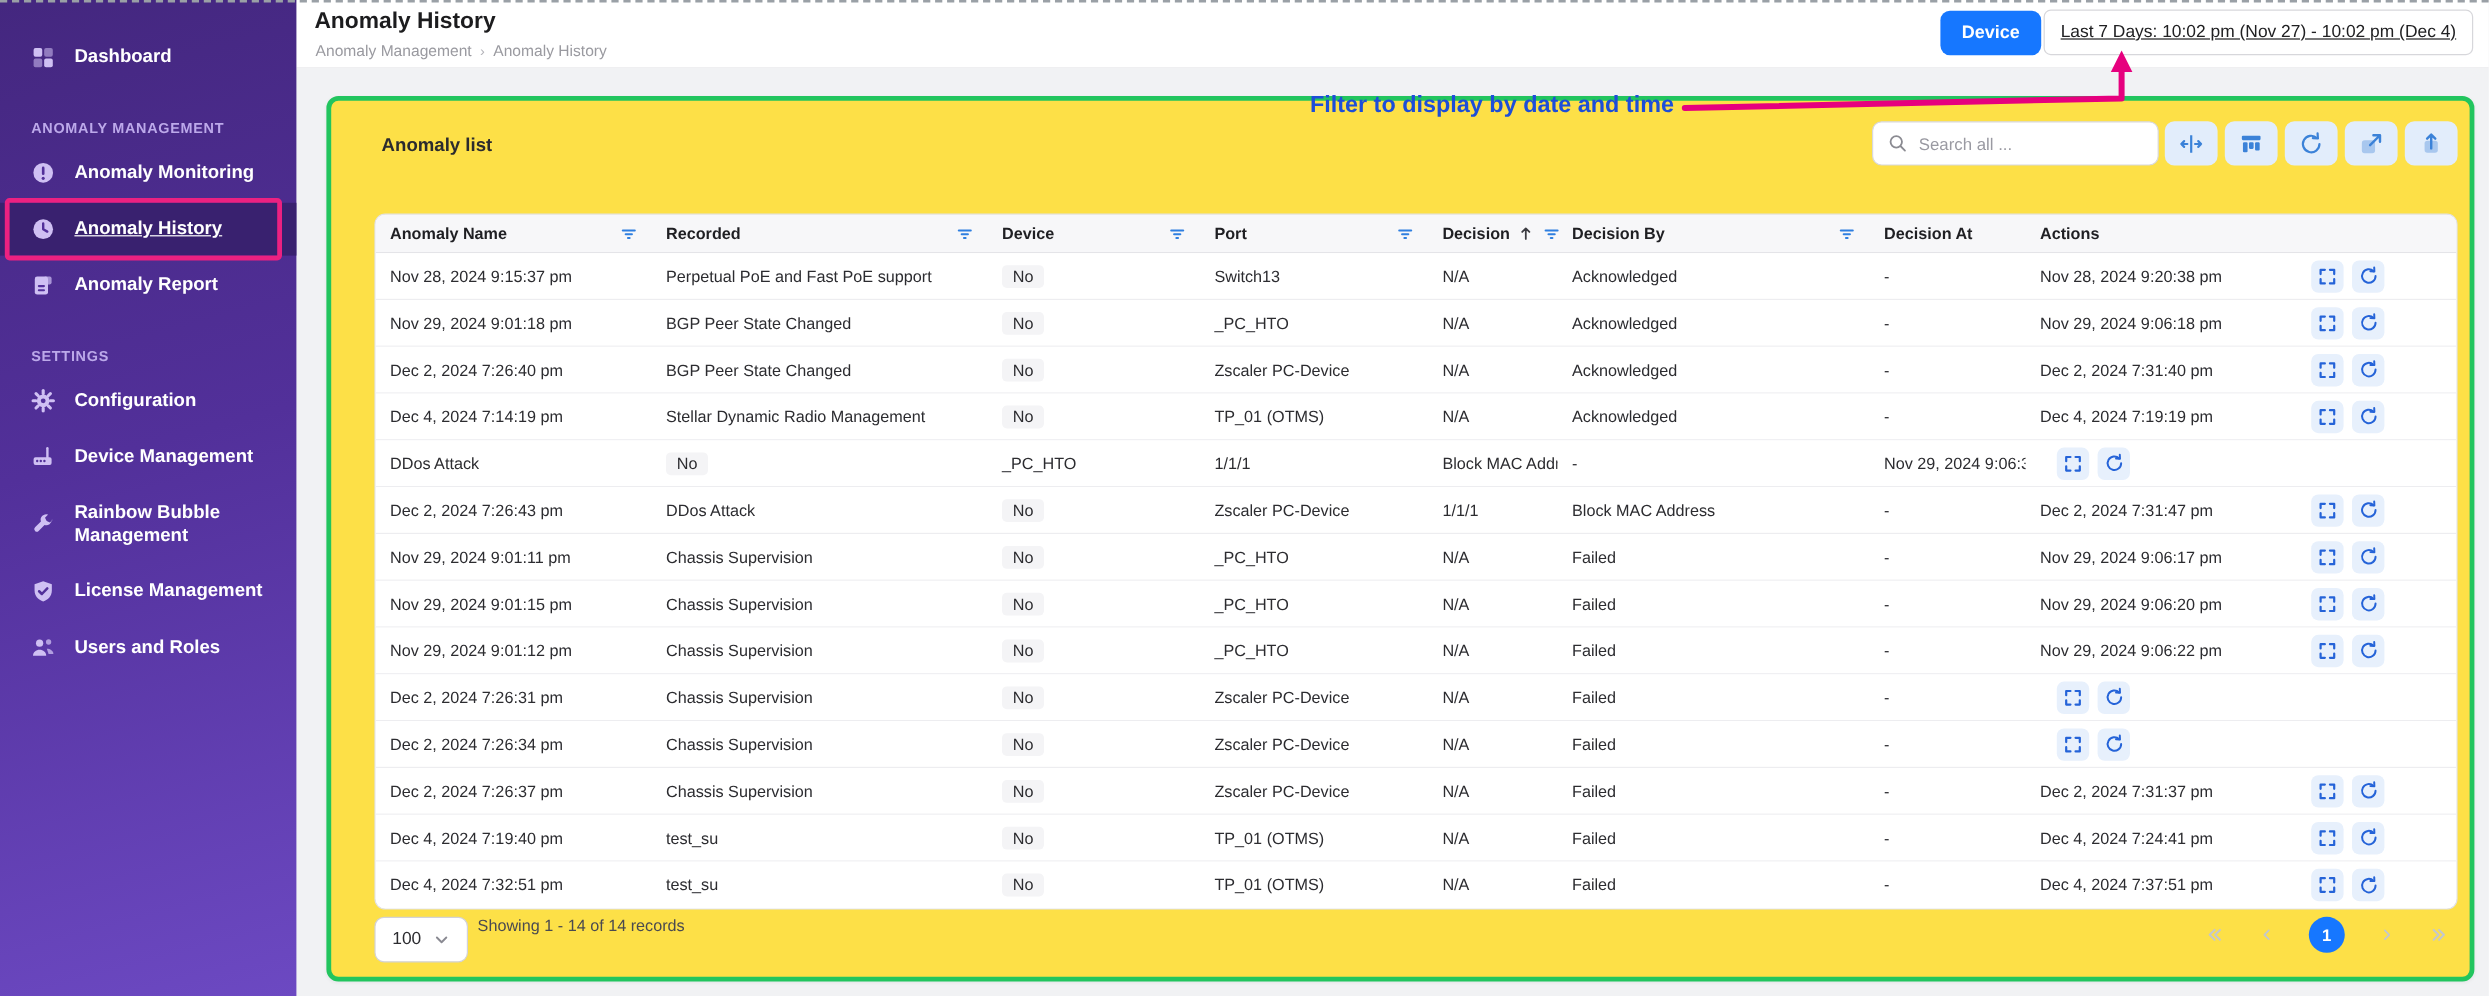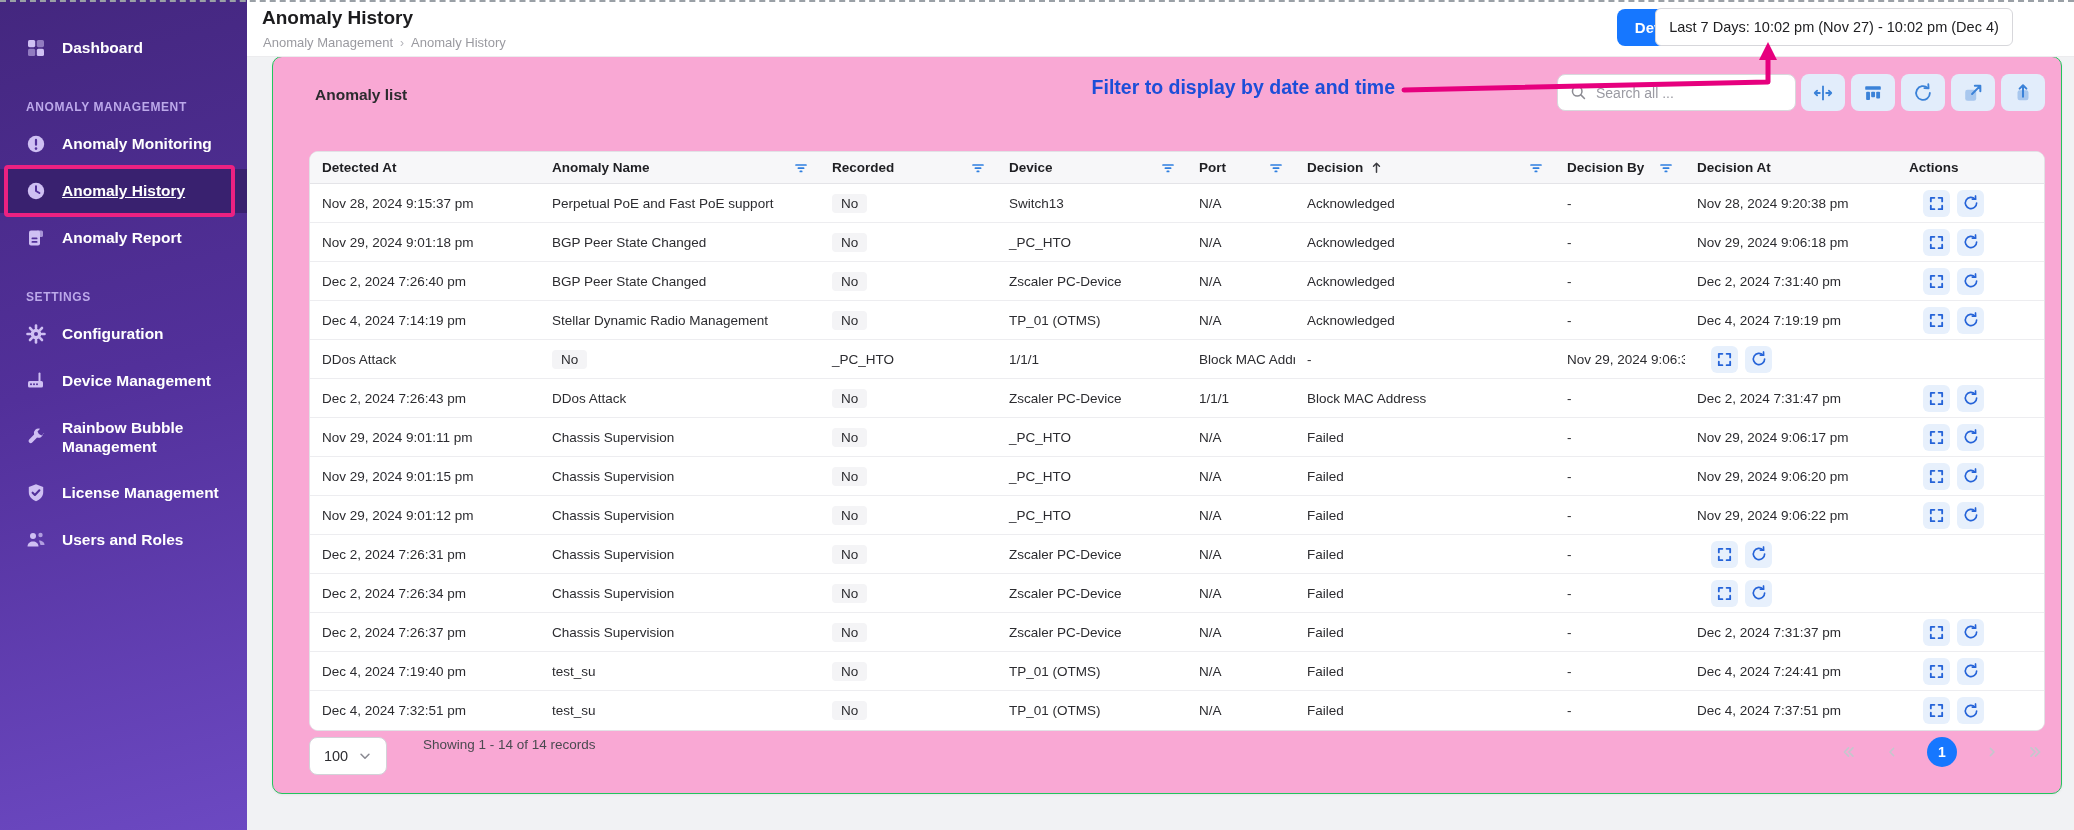--- a/index.html
+++ b/index.html
@@ -29,28 +29,28 @@
 
   
   .topbar{ position:absolute; left:247px; top:0; width:1827px; height:57px;
     background:#ffffff; border-bottom:1px solid #ececee; z-index:4; }
   .page-title{ position:absolute; left:15px; top:7px; font-size:19px; font-weight:700; color:#1c1c1e; }
   .breadcrumb{ position:absolute; left:16px; top:35px; font-size:13px; color:#9a9aa0; display:flex; gap:7px; align-items:center; }
   .breadcrumb .sep{ color:#b4b4ba; font-size:12px; }
   .today-btn{ position:absolute; left:1370px; top:9px; width:84px; height:37px;
     background:#1677ff; color:#fff; border:none; border-radius:8px;
     font-size:15px; font-weight:700; cursor:pointer; font-family:inherit; }
-  .date-range{ position:absolute; left:1408px; top:8px; width:358px; height:38px;
+  .date-range{ position:absolute; left:1456px; top:8px; width:358px; height:38px;
     background:#fff; border:1px solid #d7d7db; border-radius:6px;
     display:flex; align-items:center; justify-content:center;
-    font-size:14.5px; color:#202022; cursor:pointer; }
+    font-size:14.5px; color:#202022; cursor:pointer;text-decoration:underline; }
 
   
-  .card{ position:absolute; left:272px; top:56px; width:1790px; height:738px;
-    background:#f9a8d4; border:1px solid #22c55e; border-radius:10px;
+  .card{ position:absolute; left:272px; top:80px; width:1790px; height:738px;
+    background:#fde047; border:4px solid #22c55e; border-radius:10px;
     box-shadow:0 1px 3px rgba(20,20,40,.05); z-index:2; }
   .card-title{ position:absolute; left:42px; top:29px; font-size:15.5px; font-weight:700; color:#2b2b2e; }
 
   .search-box{ position:absolute; left:1284px; top:17px; width:239px; height:37px;
     background:#fff; border:1px solid #d8d8dc; border-radius:8px;
     display:flex; align-items:center; gap:9px; padding-left:12px; color:#8b8b92; }
   .search-box input{ border:none; outline:none; font-size:14px; width:180px;
     font-family:inherit; color:#444; background:transparent; }
   .search-box input::placeholder{ color:#9a9aa2; }
 
@@ -82,21 +82,21 @@
   .act-btn{ width:27px; height:27px; border:none; border-radius:6px; background:#e7f0fc;
     color:#2563d8; display:flex; align-items:center; justify-content:center; cursor:pointer; }
 
   
   .card-footer{ position:absolute; left:36px; right:16px; top:680px; height:44px;
     display:flex; align-items:flex-start; }
   .page-size{ width:78px; height:38px; border:1px solid #d2d2d8; border-radius:8px;
     background:#fff; display:flex; align-items:center; justify-content:center; gap:10px;
     font-size:14.5px; color:#2c2c30; cursor:pointer; }
   .page-size .chev{ color:#8a8a92; display:flex; }
-  .showing{ margin-left:36px; font-size:13.5px; color:#4a4a50; }
+  .showing{ margin-left:8px; font-size:13.5px; color:#4a4a50; }
   .pagination{ margin-left:auto; display:flex; align-items:center; gap:27px; }
   .pg-btn{ background:none; border:none; color:#c4c7cd; display:flex; cursor:pointer; padding:0; }
   .pg-num{ width:30px; height:30px; border-radius:50%; background:#1677ff; color:#fff;
     border:none; font-size:14px; font-weight:700; display:flex; align-items:center;
     justify-content:center; cursor:pointer; font-family:inherit; }
   svg{ display:block; }
 </style>
 </head>
 <body>
 
@@ -283,23 +283,20 @@
             <rect x="6" y="9" width="12" height="11" rx="2.5" fill="currentColor" opacity=".35"></rect>
             <path d="M12 16V3.8M8.3 7.2L12 3.5l3.7 3.7" fill="none" stroke="currentColor" stroke-width="2.2" stroke-linecap="round" stroke-linejoin="round"></path>
           </svg>
         </span>
       </button>
     </div>
 
   <div class="table-wrap">
     <div class="t-row t-head" id="thead">
         <div class="cell">
-          <span>Detected At</span>
-        </div>
-        <div class="cell">
           <span>Anomaly Name</span>
           <span class="flex-sp"></span>
           <span class="flt" style="display: flex;">
             <svg viewBox="0 0 14 14" width="14" height="14">
               <g stroke="currentColor" stroke-width="1.7" stroke-linecap="round">
                 <line x1="2" y1="4" x2="12" y2="4"></line>
                 <line x1="4.4" y1="7.2" x2="9.6" y2="7.2"></line>
                 <line x1="6.3" y1="10.4" x2="7.7" y2="10.4"></line>
               </g>
             </svg>

